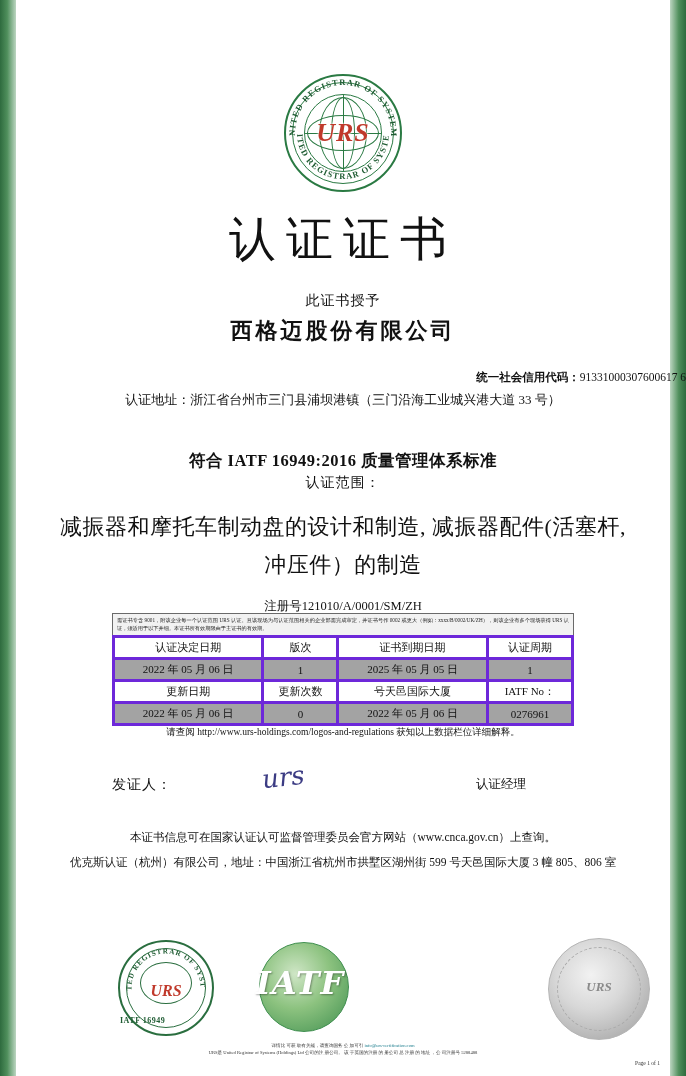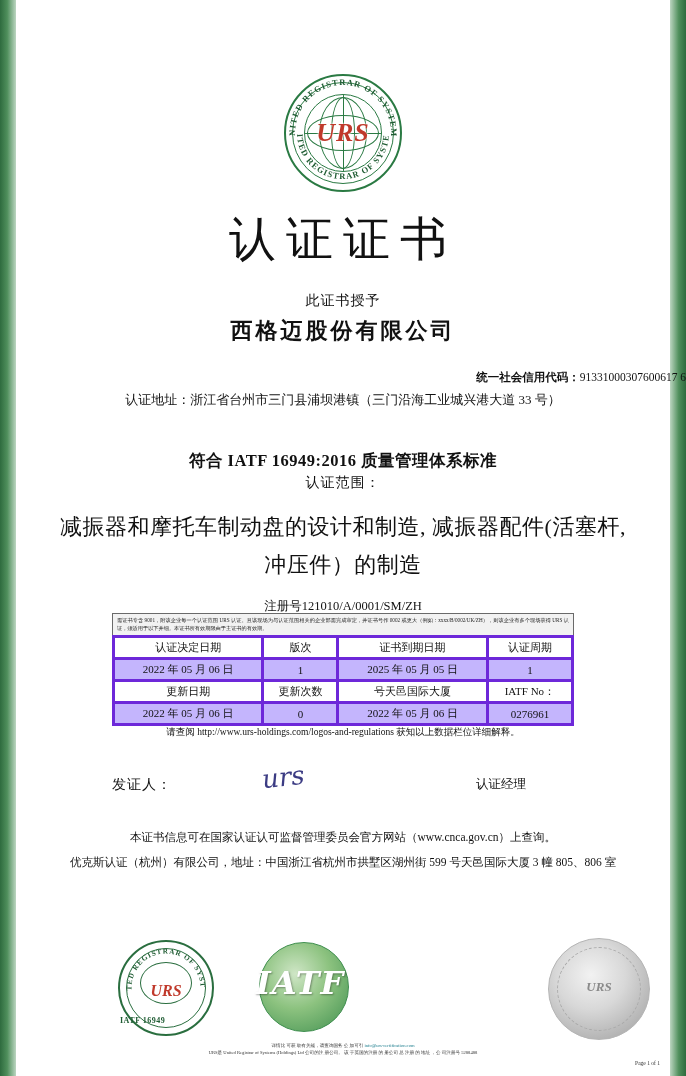--- a/index.html
+++ b/index.html
@@ -238,21 +238,21 @@
     font-size: 11px;
   }
   table.cert-table td, table.cert-table th {
     border: 3px solid #6d28d9;
     height: 19px;
     text-align: center;
     font-weight: normal;
     padding: 0;
   }
   table.cert-table tr.head td { background: #ffffff; }
-  table.cert-table tr.shaded td { background: #c4b5fd; }
+  table.cert-table tr.shaded td { background: #a3a3a3; }
   .note-link {
     text-align: center;
     font-size: 9.5px;
     color: #111;
   }
 
   .issuer-row {
     position: absolute;
     top: 770px;
     left: 112px;

